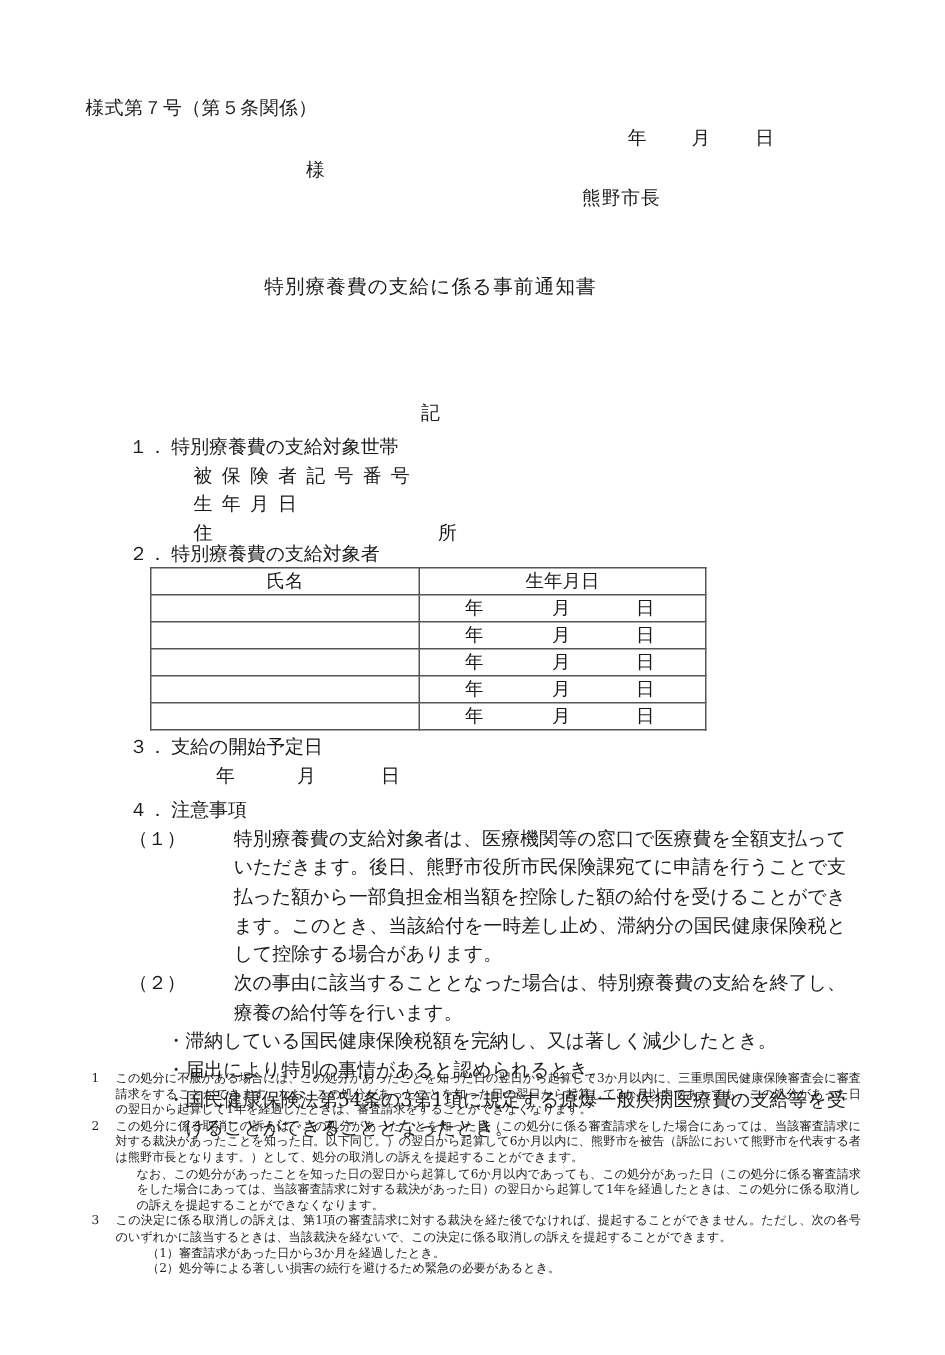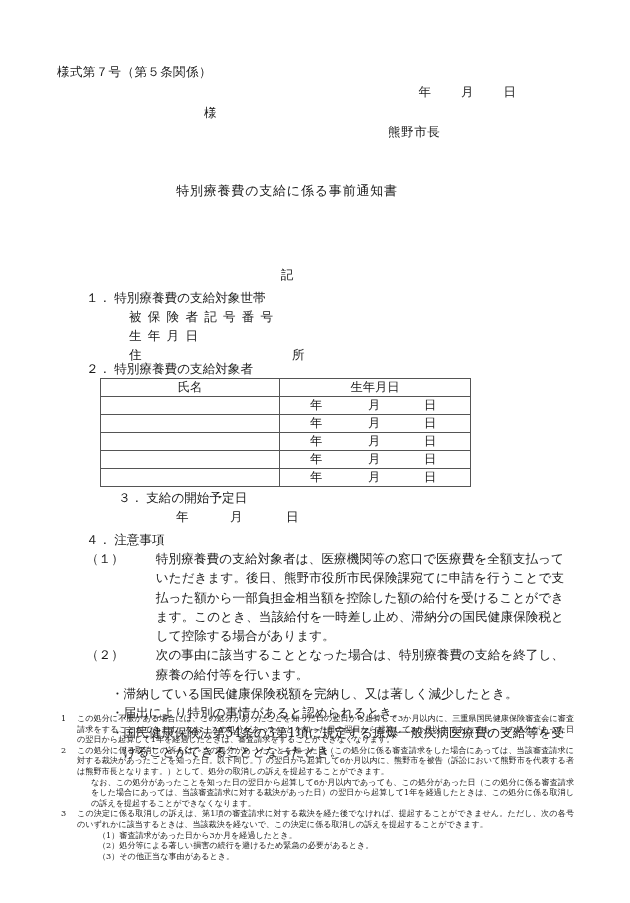--- a/index.html
+++ b/index.html
@@ -127,21 +127,21 @@
   td.dob-cell { text-align: left; }
   .dob-inner {
     display: block;
     padding-left: 30px;
     white-space: nowrap;
   }
   .dob-inner span { display: inline-block; }
   .dob-y { width: 58px; }
   .dob-m { width: 56px; }
 
-  .sec3 { left: 86px; top: 488px; margin-left: 32px; }
+  .sec3 { left: 86px; top: 488px; }
   .sec3 .ymd { margin-left: 58px; white-space: nowrap; }
   .sec3 .ymd span { display: inline-block; }
   .sec3 .y { width: 54px; }
   .sec3 .m { width: 56px; }
 
   .sec4 { left: 86px; top: 530px; width: 478px; }
   .note-item {
     display: flex;
     font-size: 12.6px;
     line-height: 19.3px;
@@ -331,19 +331,18 @@
         <div class="k-indent2">なお、この処分があったことを知った日の翌日から起算して6か月以内であっても、この処分があった日（この処分に係る審査請求をした場合にあっては、当該審査請求に対する裁決があった日）の翌日から起算して1年を経過したときは、この処分に係る取消しの訴えを提起することができなくなります。</div>
       </span>
     </div>
 
     <div class="k-item">
       <span class="k-num">3</span>
       <span class="k-body">
         <span class="k-para">この決定に係る取消しの訴えは、第1項の審査請求に対する裁決を経た後でなければ、提起することができません。ただし、次の各号のいずれかに該当するときは、当該裁決を経ないで、この決定に係る取消しの訴えを提起することができます。</span>
         <div class="k-sub">（1）審査請求があった日から3か月を経過したとき。</div>
         <div class="k-sub">（2）処分等による著しい損害の続行を避けるため緊急の必要があるとき。</div>
-        <div class="k-sub">（3）その他正当な事由があるとき。</div>
       </span>
     </div>
 
   </div>
 
 </div>
 
 </body></html>

